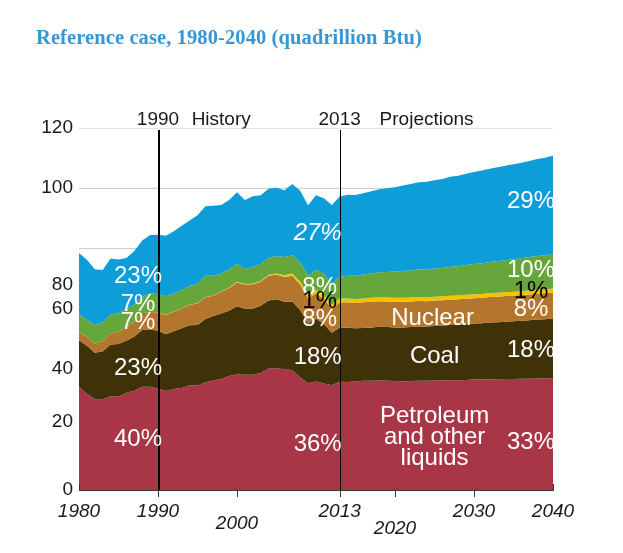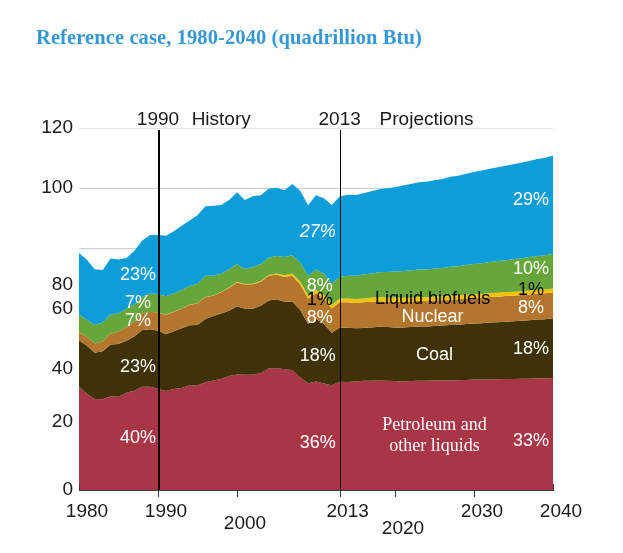--- a/index.html
+++ b/index.html
@@ -26,21 +26,21 @@
   #svg-plot{position:absolute;left:0;top:0;width:474px;height:362px;display:block;}
 
   
   .ytick{
     position:absolute;right:0;width:46px;text-align:right;
     font-size:19px;color:#1a1a1a;
   }
   #y-axis{position:absolute;left:18px;top:128px;width:55px;height:362px;}
 
   
-  #x-axis{position:absolute;left:8px;top:492px;width:610px;height:30px;}
+  #x-axis{position:absolute;left:0;top:492px;width:610px;height:30px;font-style:italic;}
   .xtick{
     position:absolute;top:8px;font-size:19px;color:#1a1a1a;
     text-align:center;transform:translateX(-50%);white-space:nowrap;
   }
   #axis-line{
     position:absolute;left:79px;top:490px;width:475px;height:1px;background:#3a3a3a;
   }
   .xtickmark{position:absolute;top:490px;width:1px;height:7px;background:#3a3a3a;}
   #axis-cap-l{position:absolute;left:79px;top:484px;width:1px;height:7px;background:#3a3a3a;}
   #axis-cap-r{position:absolute;left:553px;top:484px;width:1px;height:7px;background:#3a3a3a;}
@@ -50,21 +50,21 @@
   .toplabel{
     position:absolute;top:0;font-size:19px;color:#1a1a1a;
     transform:translateX(-50%);white-space:nowrap;
   }
 
   
   .divider{position:absolute;width:1.6px;background:#000000;}
 
   
   .slabel{
-    position:absolute;font-size:18px;line-height:21px;white-space:nowrap;
+    position:absolute;font-size:24px;line-height:21px;white-space:nowrap;
     transform:translate(-50%,-50%);text-align:center;
   }
   .slabel.white{color:#ffffff;}
   .slabel.black{color:#000000;}
   .slabel.two-line{white-space:normal;width:130px;}
 </style>
 </head>
 <body>
 
 <div id="figure">
@@ -127,27 +127,26 @@
     <div class="xtickmark" style="left: 474px;"></div>
     <div class="divider" style="left: 158px; top: 130px; height: 360px;"></div>
     <div class="divider" style="left: 339.7px; top: 130px; height: 360px;"></div>
     <div class="slabel white" style="left: 138px; top: 274.353px;">23%</div>
     <div class="slabel white" style="left: 317.7px; top: 230.6px; font-style: italic;">27%</div>
     <div class="slabel white" style="left: 531px; top: 198.623px;">29%</div>
     <div class="slabel white" style="left: 138px; top: 301.967px;">7%</div>
     <div class="slabel white" style="left: 319.7px; top: 284.582px;">8%</div>
     <div class="slabel white" style="left: 531px; top: 268.141px;">10%</div>
     <div class="slabel black" style="left: 319.7px; top: 299.402px;">1%</div>
-    <div class="slabel black" style="left: 432.6px; top: 298.196px;">Liquid biofuels</div>
     <div class="slabel black" style="left: 531px; top: 289.447px;">1%</div>
     <div class="slabel white" style="left: 138px; top: 319.519px;">7%</div>
     <div class="slabel white" style="left: 319.7px; top: 316.882px;">8%</div>
     <div class="slabel white" style="left: 432.6px; top: 315.827px;">Nuclear</div>
     <div class="slabel white" style="left: 531px; top: 307.38px;">8%</div>
     <div class="slabel white" style="left: 138px; top: 365.68px;">23%</div>
     <div class="slabel white" style="left: 317.7px; top: 354.552px;">18%</div>
     <div class="slabel white" style="left: 434.6px; top: 353.647px;">Coal</div>
     <div class="slabel white" style="left: 531px; top: 348.217px;">18%</div>
     <div class="slabel white" style="left: 138px; top: 437.32px;">40%</div>
     <div class="slabel white" style="left: 317.7px; top: 441.851px;">36%</div>
-    <div class="slabel white two-line" style="left: 434.6px; top: 435.398px; font-family: Liberation Serif, serif;">Petroleum and other liquids</div>
+    <div class="slabel white two-line" style="left: 434.6px; top: 435.398px;">Petroleum and other liquids</div>
     <div class="slabel white" style="left: 531px; top: 440.041px;">33%</div>
   </div>
 
 </body></html>

